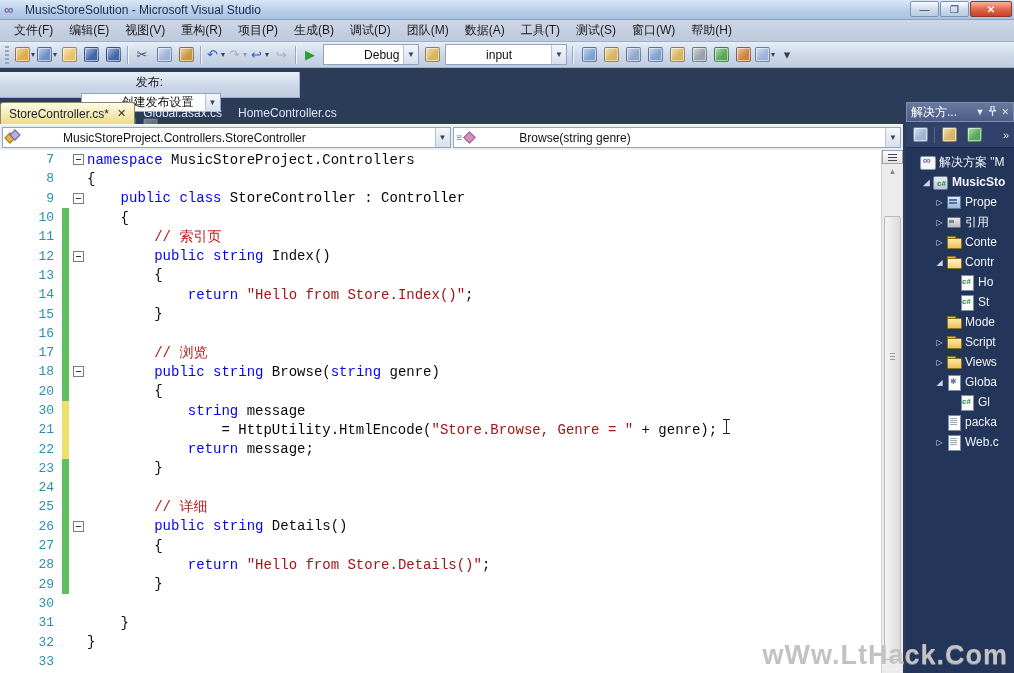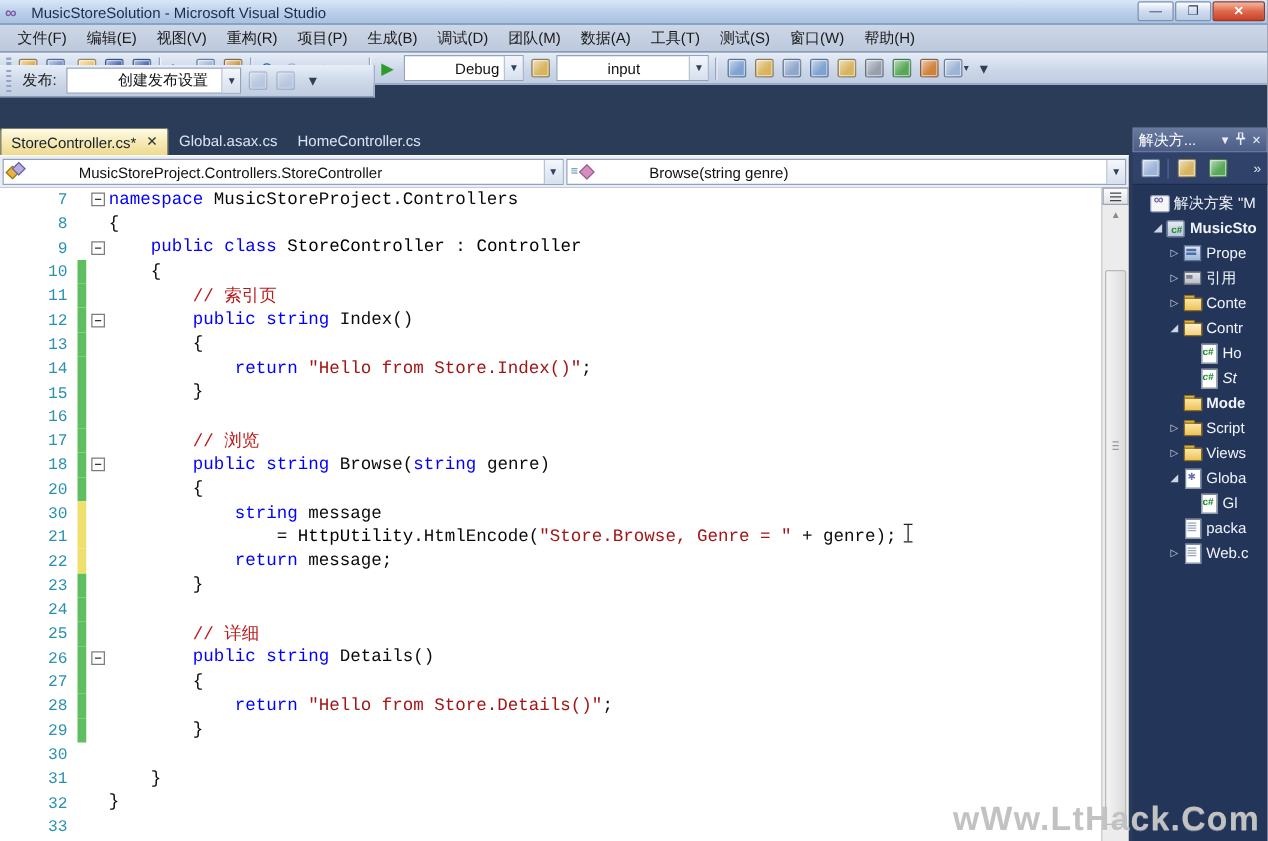--- a/index.html
+++ b/index.html
@@ -21,21 +21,21 @@
   
   .menubar { position:absolute; left:0; top:20px; width:1014px; height:22px;
     background:linear-gradient(#ccd7e7,#bdc9dc); display:flex; align-items:center; padding-left:6px;
     border-bottom:1px solid #9fb0c9; }
   .menu-item { padding:3px 8px; color:#1a1a1a; }
 
   
   .toolbar { position:absolute; left:0; width:1014px; height:26px;
     background:linear-gradient(#e7eef8,#ccd7e8 55%,#c0cde1); display:flex; align-items:center; gap:2px;
     border-bottom:1px solid #9fb0c9; padding-left:2px; }
-  .tb1 { top:42px; } .tb2 { top:52px; width:300px; border-right:1px solid #9fb0c9; }
+  .tb1 { top:42px; } .tb2 { top:72px; width:300px; border-right:1px solid #9fb0c9;flex-direction:column; }
   .grip { width:4px; height:18px; margin:0 3px; background:repeating-linear-gradient(#93a5c0 0 2px, transparent 2px 4px); }
   .tbtn { height:22px; min-width:22px; display:flex; align-items:center; justify-content:center; border-radius:2px; padding:0 1px; }
   .tile { width:15px; height:15px; border-radius:2px; display:inline-flex; align-items:center; justify-content:center;
     font-size:13px; line-height:15px; }
   .tile.boxed { border:1px solid rgba(40,55,85,.45); box-shadow:inset 0 0 0 1px rgba(255,255,255,.5); }
   .dd-arrow { font-size:8px; color:#31405e; margin-left:1px; }
   .disabled { opacity:.42; }
   .tsep { width:1px; height:18px; background:#97a7c2; margin:0 3px; box-shadow:1px 0 0 #f2f6fb; }
   .combo { height:21px; background:#fff; border:1px solid #93a3bd; display:flex; align-items:center; font-size:12px; color:#111; }
   .combo .cval { flex:1; padding:0 4px; white-space:nowrap; overflow:hidden;margin-left:36px; }
@@ -544,26 +544,26 @@
       <div class="trow" style="padding-left: 28px;">
         <span class="tarrow">◢</span>
         <span class="ticon ic-folder open"></span>
         <span>Contr</span>
       </div>
       <div class="trow" style="padding-left: 41px;">
         <span class="tarrow"></span>
         <span class="ticon ic-cs"></span>
         <span>Ho</span>
       </div>
-      <div class="trow" style="padding-left: 41px; font-style: italic;">
+      <div class="trow" style="padding-left: 41px;">
         <span class="tarrow"></span>
         <span class="ticon ic-cs"></span>
         <span>St</span>
       </div>
-      <div class="trow" style="padding-left: 28px; font-weight: bold;">
+      <div class="trow" style="padding-left: 28px;">
         <span class="tarrow"></span>
         <span class="ticon ic-folder"></span>
         <span>Mode</span>
       </div>
       <div class="trow" style="padding-left: 28px;">
         <span class="tarrow">▷</span>
         <span class="ticon ic-folder"></span>
         <span>Script</span>
       </div>
       <div class="trow" style="padding-left: 28px;">

